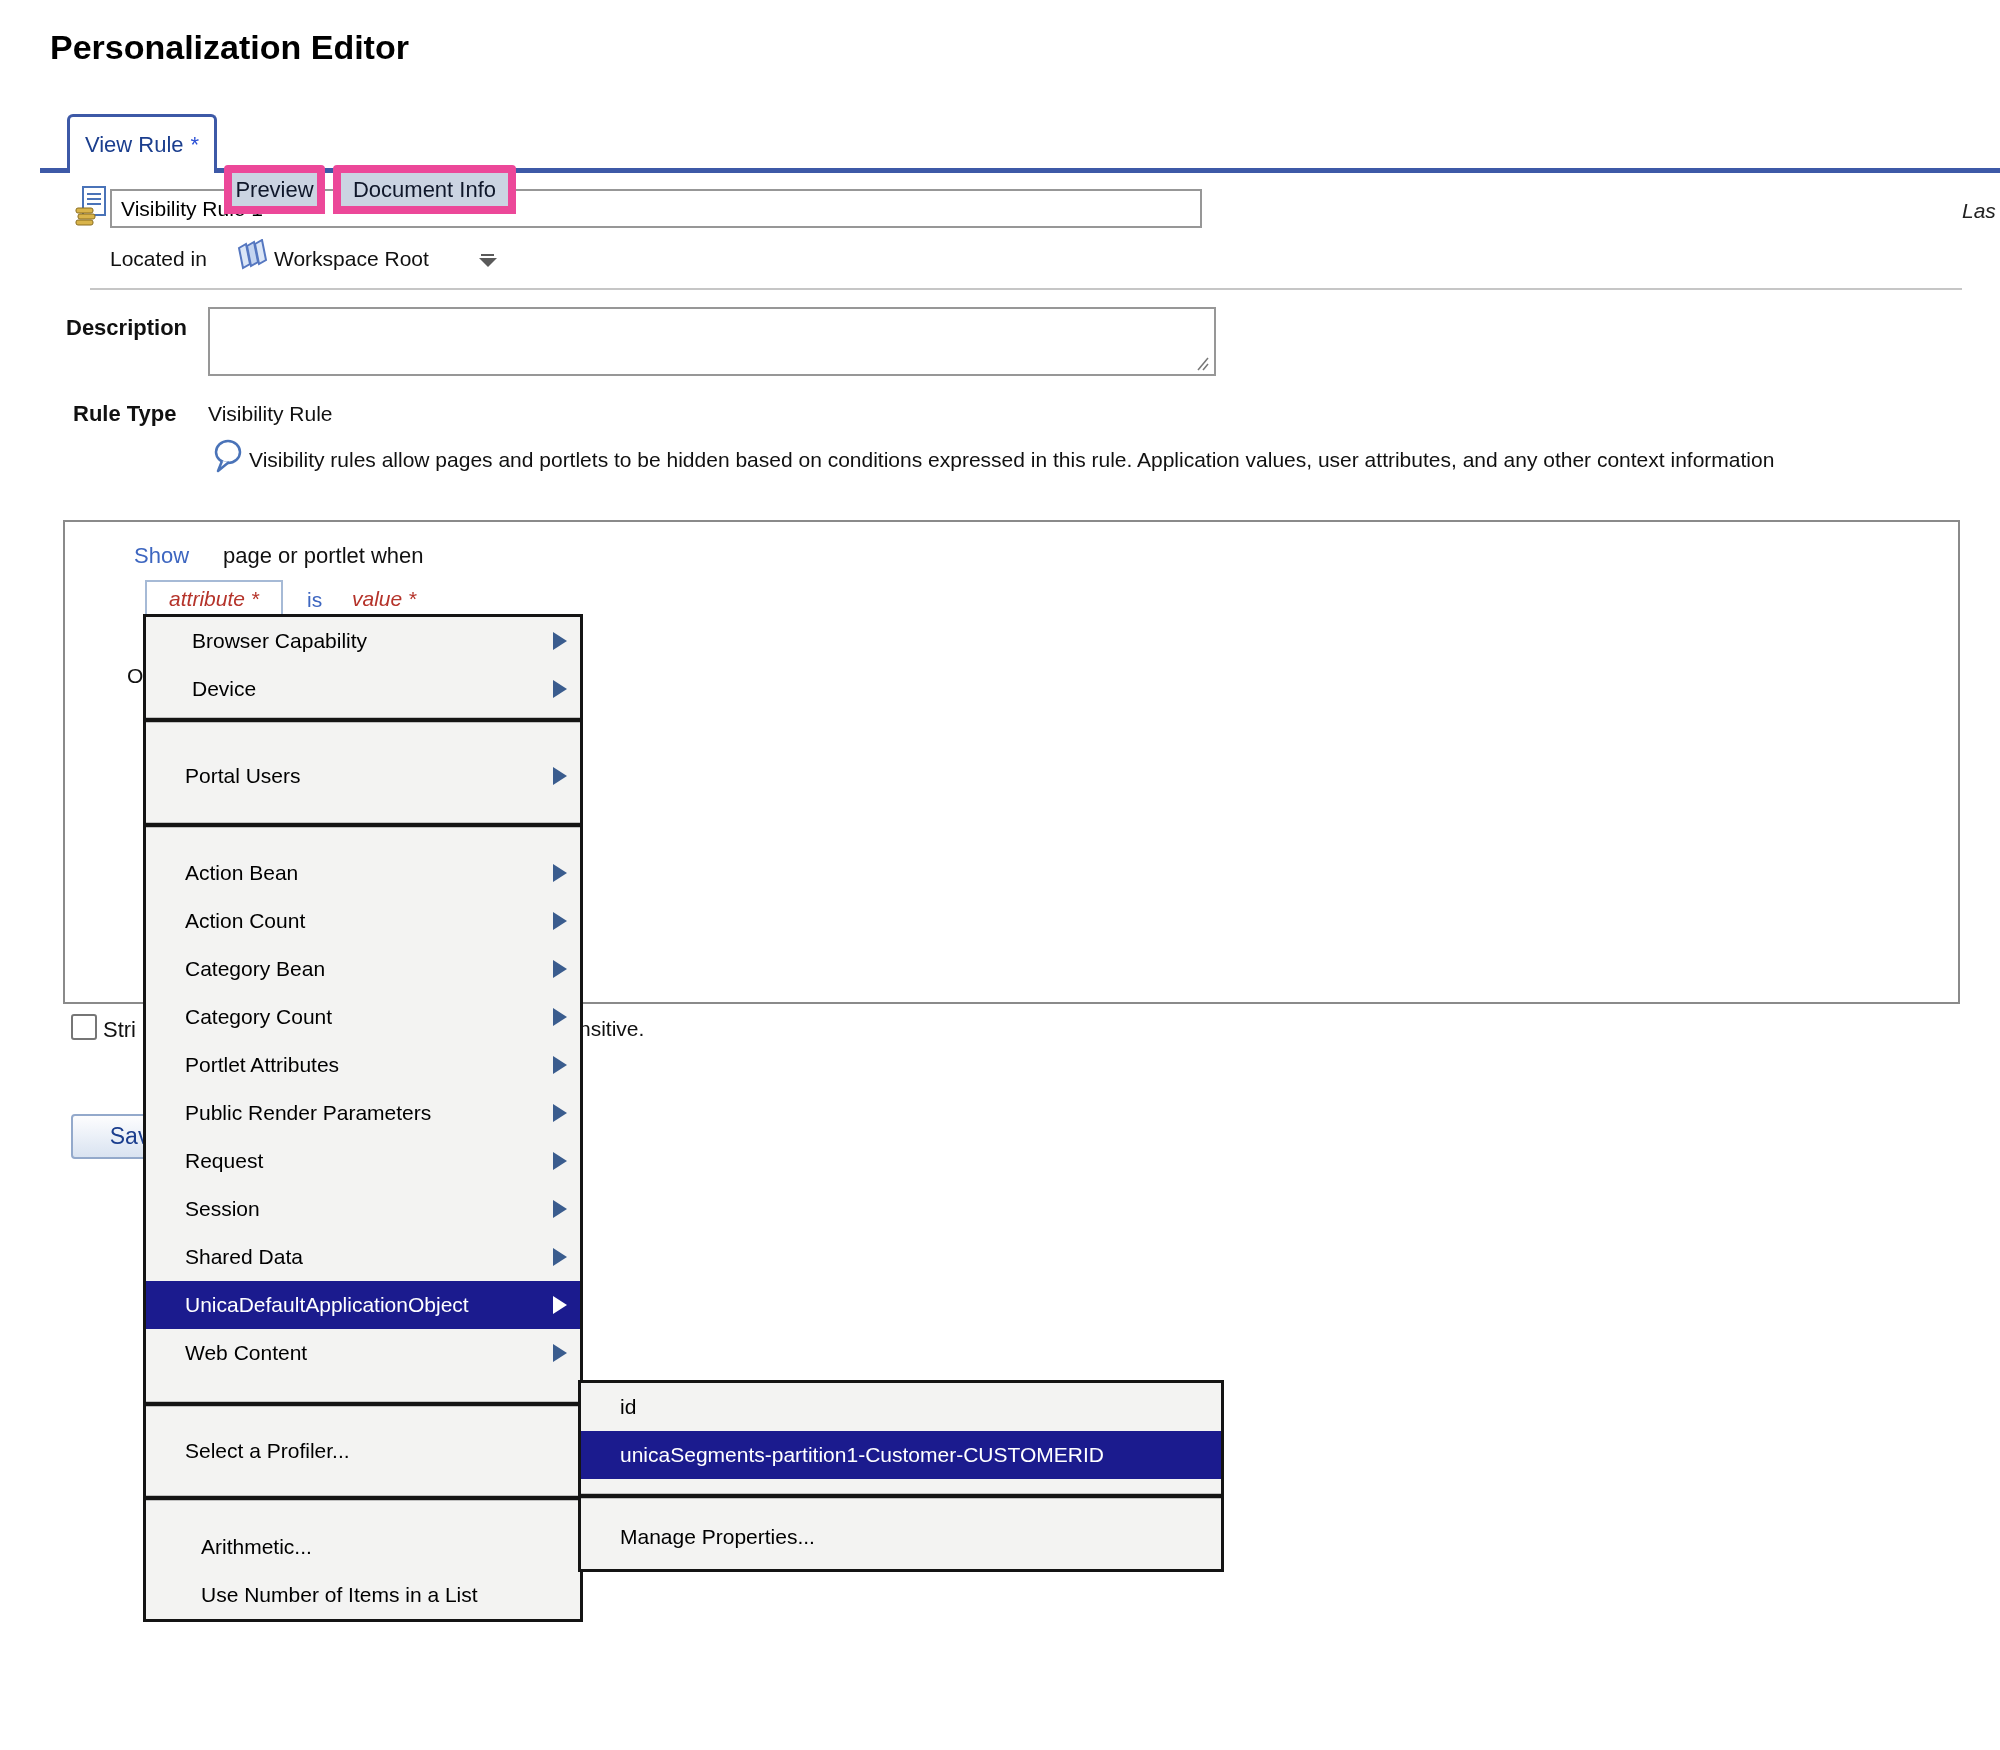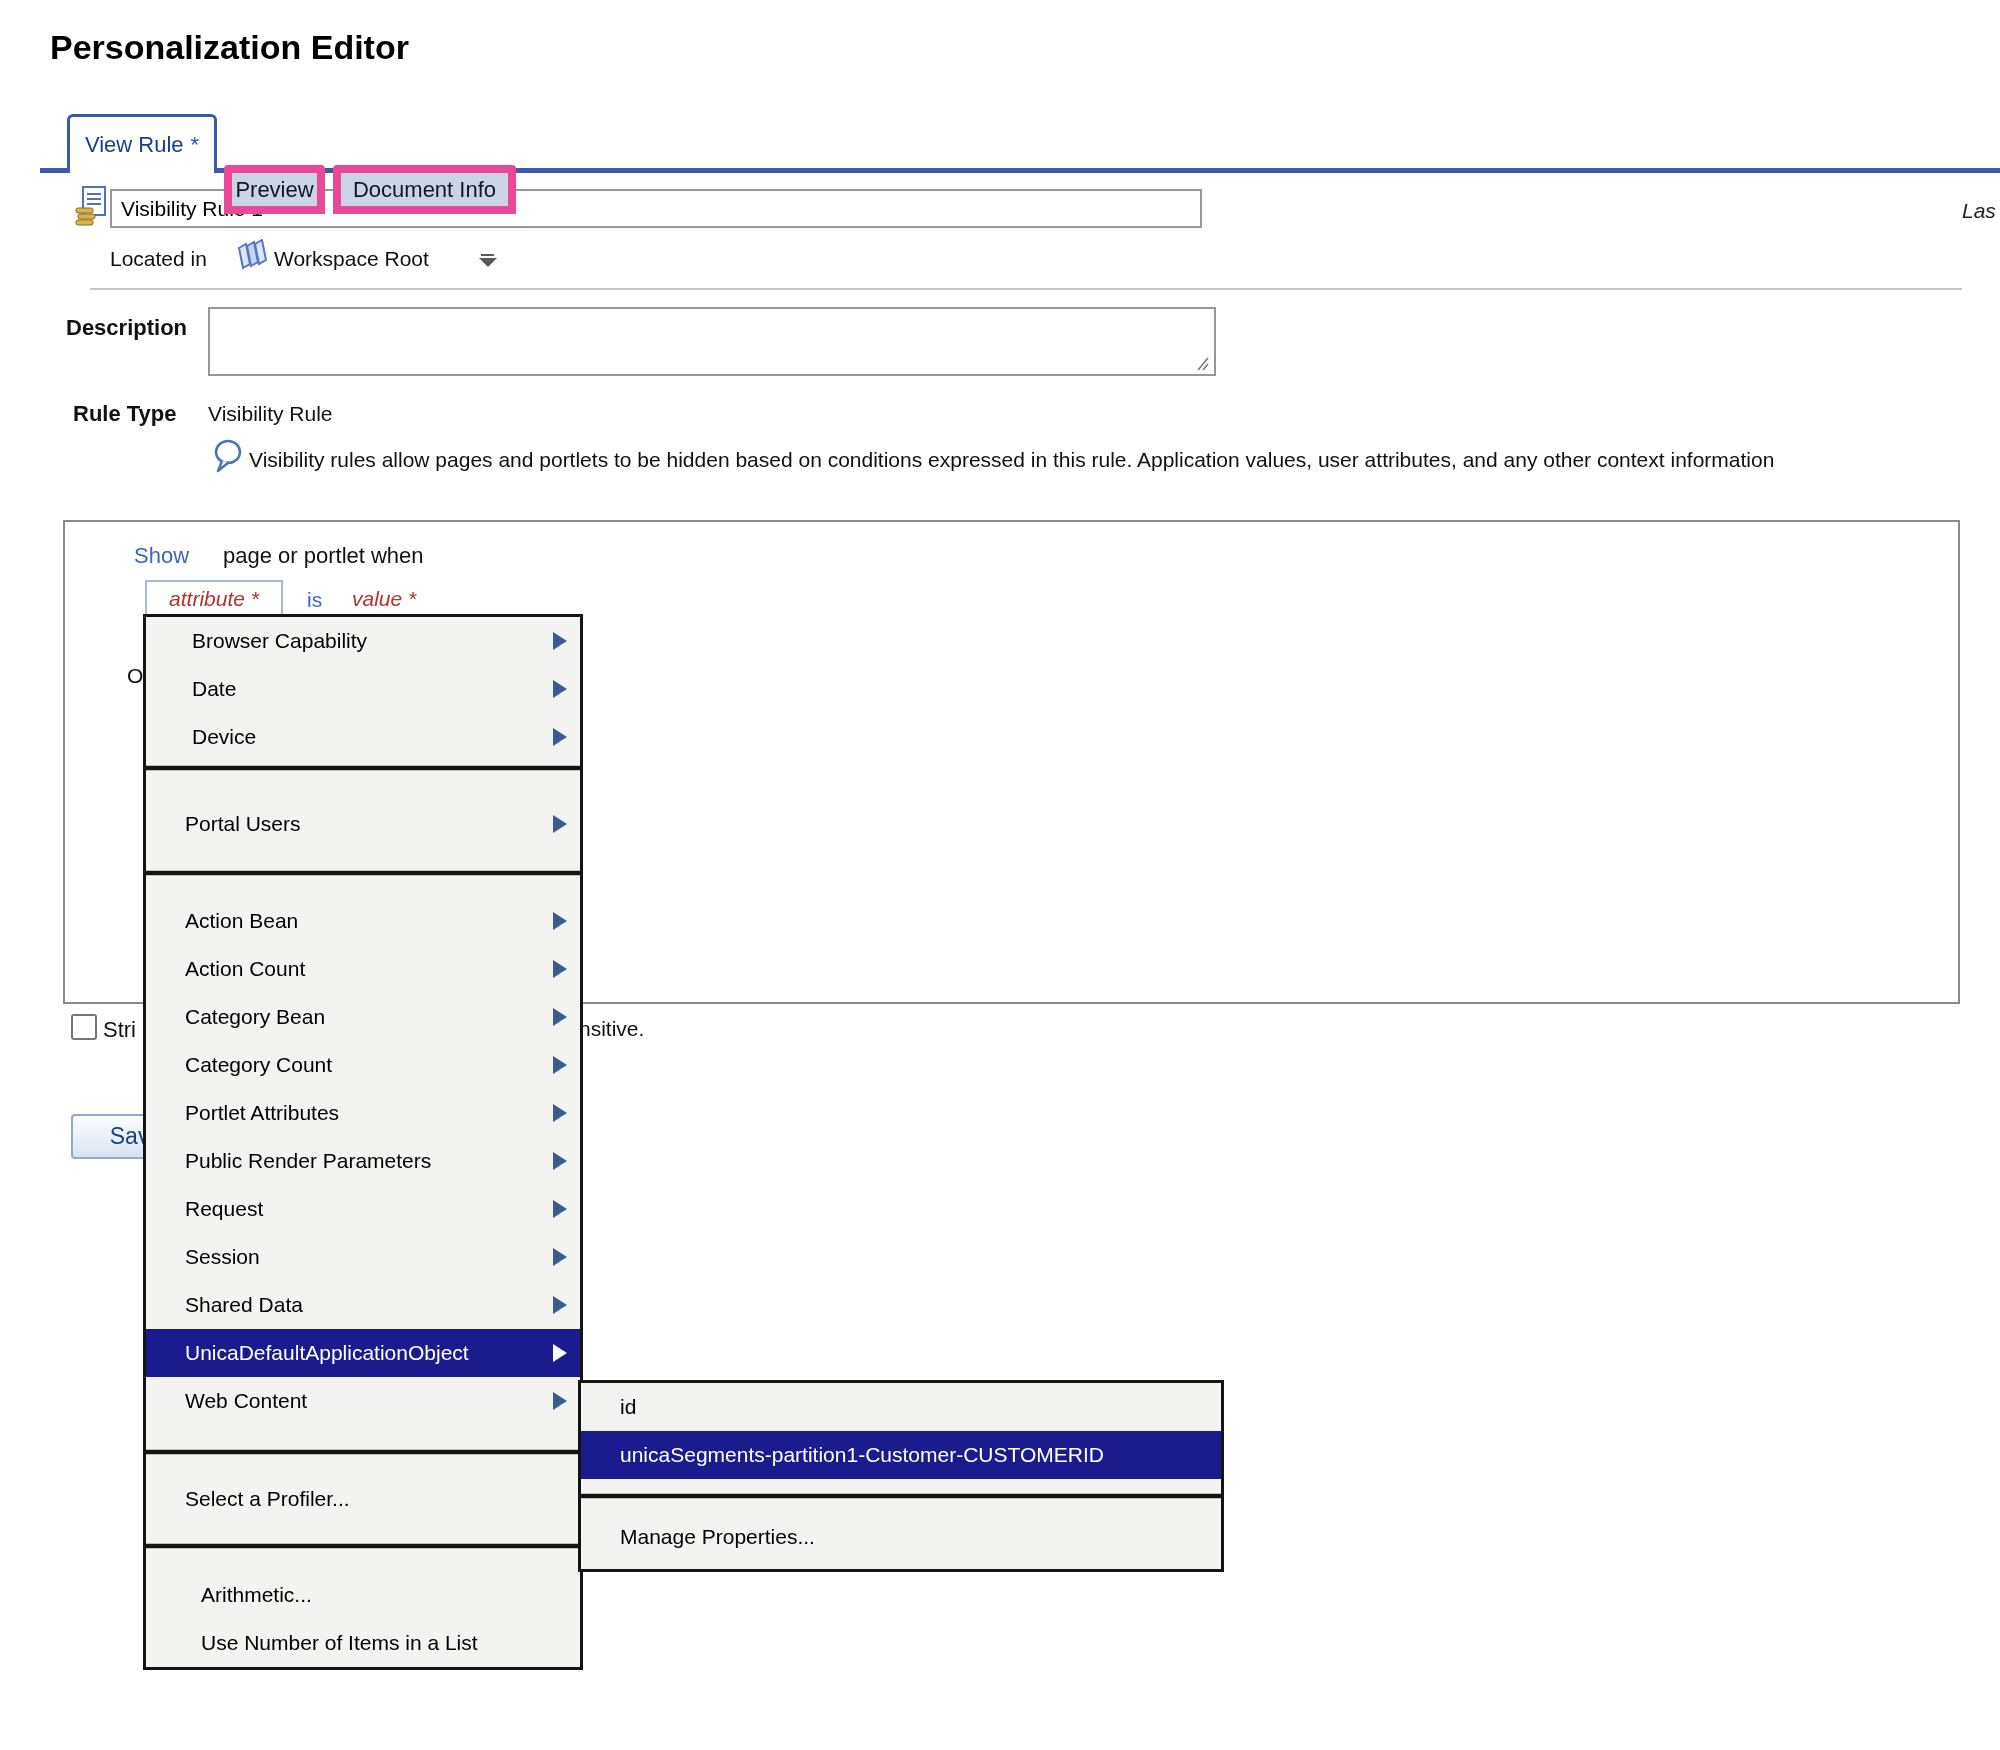--- a/index.html
+++ b/index.html
@@ -176,24 +176,20 @@
   <span>Save</span>
 </div>
 
 <div class="abs menu">
     <div class="menu-group mg-0">
       <div class="menu-item">
         <span>Browser Capability</span>
         <span class="arrow"></span>
       </div>
       <div class="menu-item">
-        <span>Date</span>
-        <span class="arrow"></span>
-      </div>
-      <div class="menu-item">
         <span>Device</span>
         <span class="arrow"></span>
       </div>
     </div>
     <div class="menu-sep"></div>
     <div class="menu-group mg-1">
       <div class="menu-item">
         <span>Portal Users</span>
         <span class="arrow"></span>
       </div>

